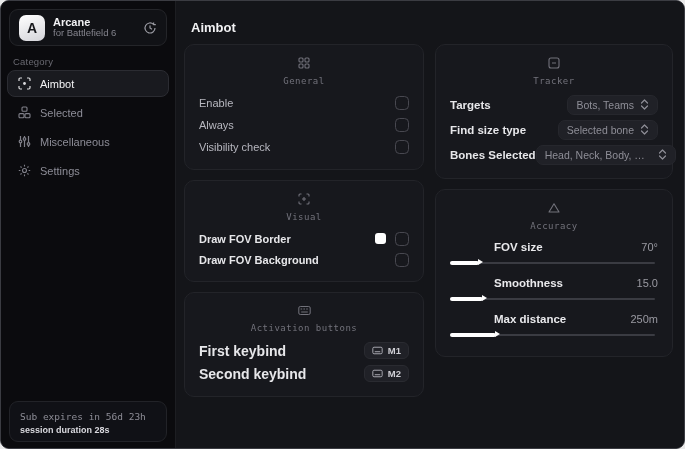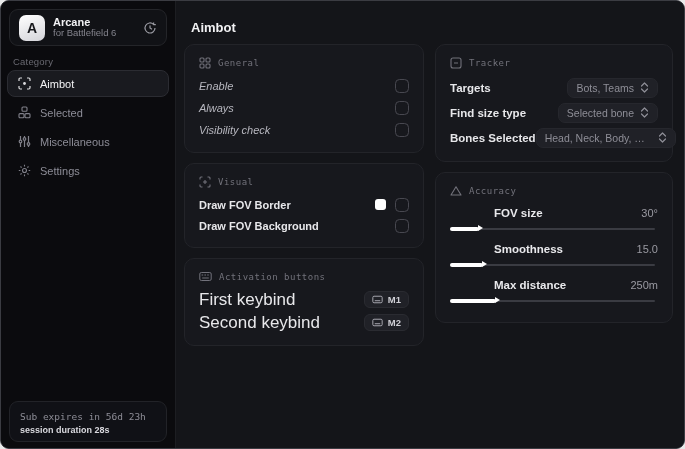--- a/index.html
+++ b/index.html
@@ -98,50 +98,51 @@
     border: 1px solid #232429;
     border-radius: 10px;
     padding: 10px 14px 11px;
   }
   .card-head {
     display: flex; align-items: center; gap: 7px;
     font-family: "DejaVu Sans Mono", monospace;
     font-size: 9px; letter-spacing: 0.5px;
     color: #72727b;
     margin: 2px 0 6px;
+    flex-direction: column;
   }
   .card-head .cico { display: flex; color: #72727b; }
 
   .row { display: flex; align-items: center; }
   .row-label { flex: 1; }
 
   
   .g-row { height: 22px; }
-  .g-row .row-label { font-size: 11px; color: #b7b7bf; font-style: italic; }
+  .g-row .row-label { font-size: 11px; color: #b7b7bf; }
 
   
   .checkbox {
     width: 14px; height: 14px; flex: none;
     border: 1.5px solid #484850;
     border-radius: 4.5px;
     background: transparent;
     cursor: pointer;
   }
 
   
   .v-row { height: 21px; }
   .v-row .row-label { font-size: 11px; font-weight: bold; color: #e7e7ea; }
   .swatch {
     width: 11px; height: 11px; border-radius: 3px;
     margin-right: 9px; flex: none; cursor: pointer;
   }
 
   
   .a-row { height: 23px; }
-  .a-row .row-label { font-size: 17px; font-weight: normal; color: #e7e7ea; }
+  .a-row .row-label { font-size: 14px; font-weight: bold; color: #e7e7ea; }
   .key-pill {
     display: flex; align-items: center; gap: 5px;
     background: #202127; border: 1px solid #2a2b31;
     border-radius: 6px;
     padding: 2px 7px;
     font-size: 9.5px; font-weight: bold; color: #cfcfd5;
     cursor: pointer;
   }
   .key-pill .kico { display: flex; color: #a9a9b1; }
 
@@ -396,21 +397,21 @@
             <svg width="12" height="12" viewBox="0 0 12 12" fill="none" stroke="currentColor" stroke-width="1.1">
               <path d="M6 1.8 11 10H1z" stroke-linejoin="round"></path>
             </svg>
           </span>
           <span>Accuracy</span>
         </div>
 
         <div class="s-block">
           <div class="row s-row">
             <span class="row-label">FOV size</span>
-            <span class="s-value">30°</span>
+            <span class="s-value">70°</span>
           </div>
           <div class="slider">
             <div class="track"></div>
             <div class="fill" style="width: 14%;"></div>
           </div>
         </div>
 
         <div class="s-block">
           <div class="row s-row">
             <span class="row-label">Smoothness</span>

